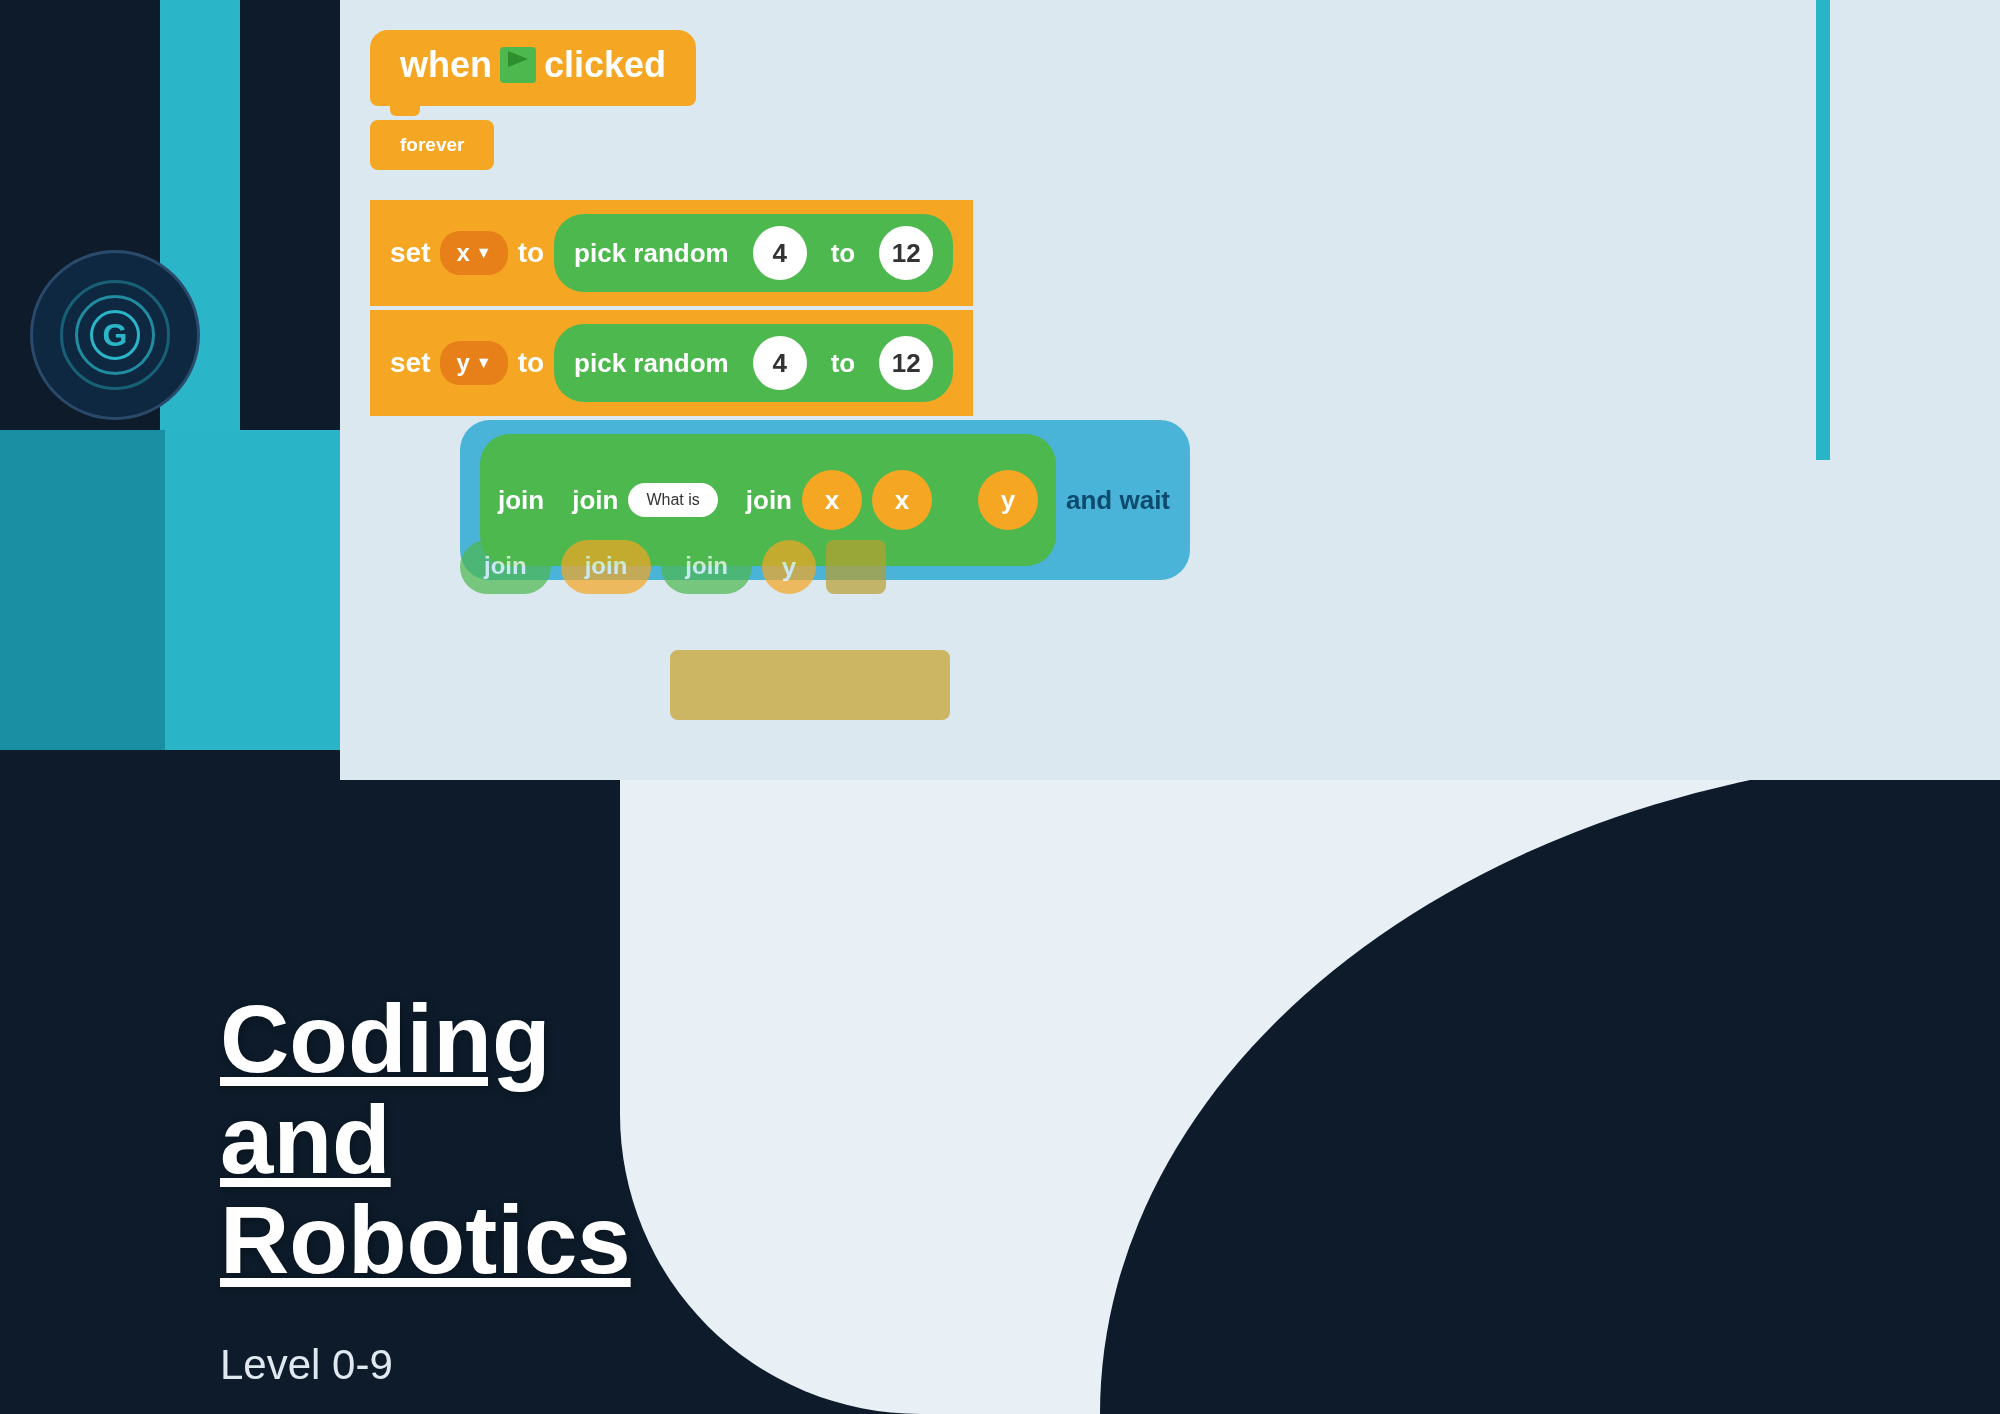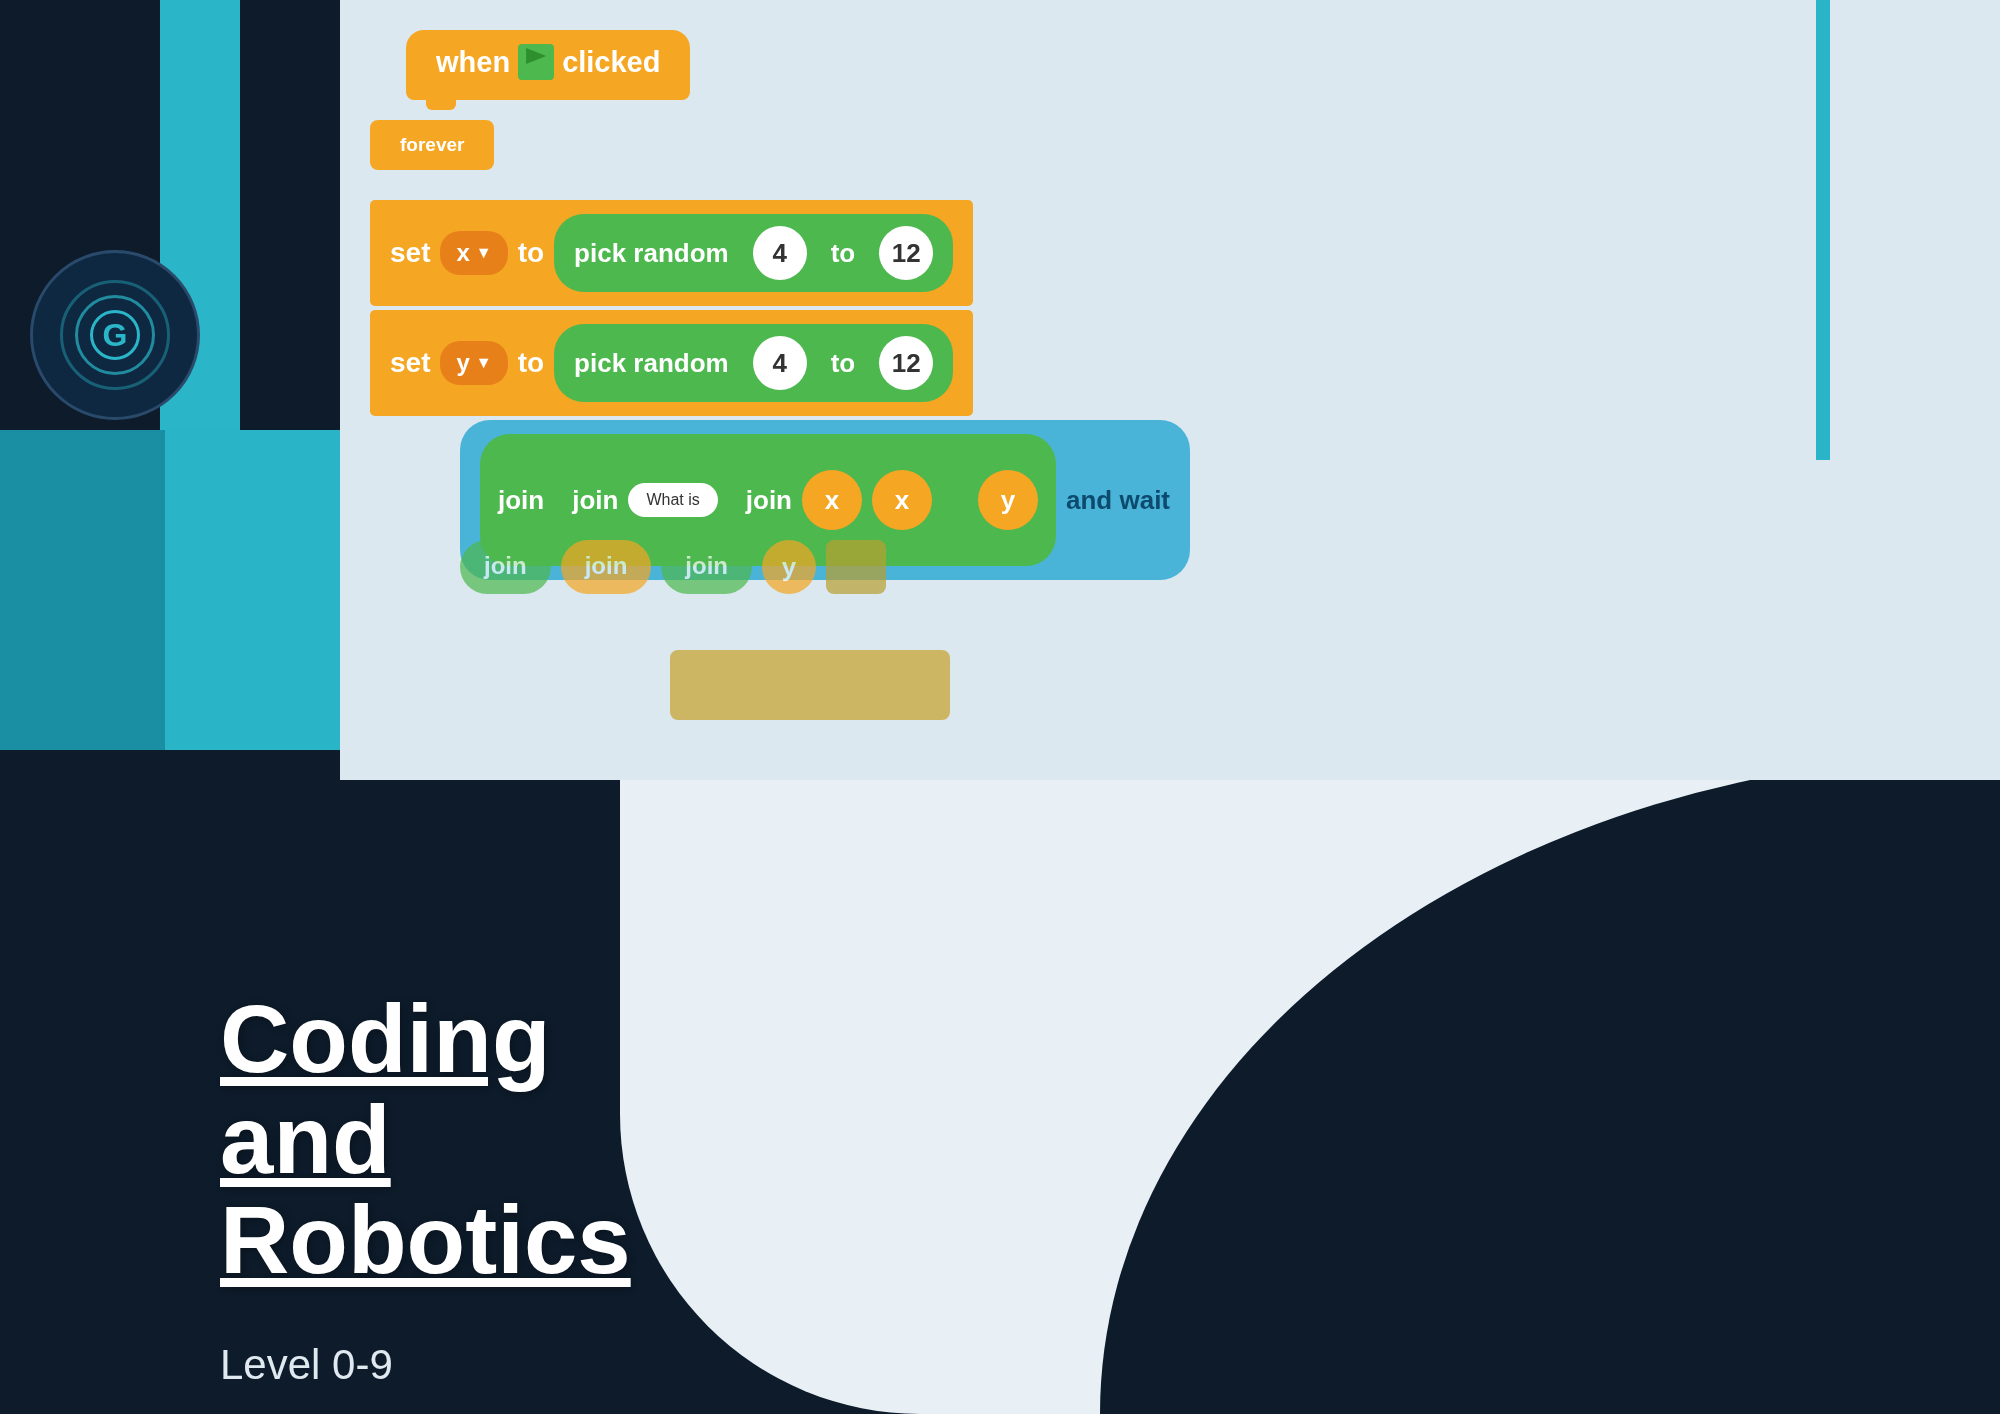--- a/index.html
+++ b/index.html
@@ -82,24 +82,23 @@
 
     
     .block-event {
       background: #f5a623;
       border-radius: 18px 18px 8px 8px;
       padding: 14px 30px;
       display: flex;
       align-items: center;
       gap: 8px;
       color: white;
-      font-size: 29px;
+      font-size: 36px;
       font-weight: bold;
       position: relative;
-      margin-left: 36px;
     }
 
     .block-event::after {
       content: '';
       position: absolute;
       bottom: -10px;
       left: 20px;
       width: 30px;
       height: 12px;
       background: #f5a623;
@@ -112,21 +111,21 @@
       border-radius: 8px;
       padding: 14px 30px;
       color: white;
       font-size: 19px;
       font-weight: bold;
     }
 
     
     .block-set {
       background: #f5a623;
-      border-radius: 5px;
+      border-radius: 0;
       padding: 14px 20px;
       display: flex;
       align-items: center;
       gap: 10px;
       color: white;
       font-size: 28px;
       font-weight: bold;
     }
 
     

